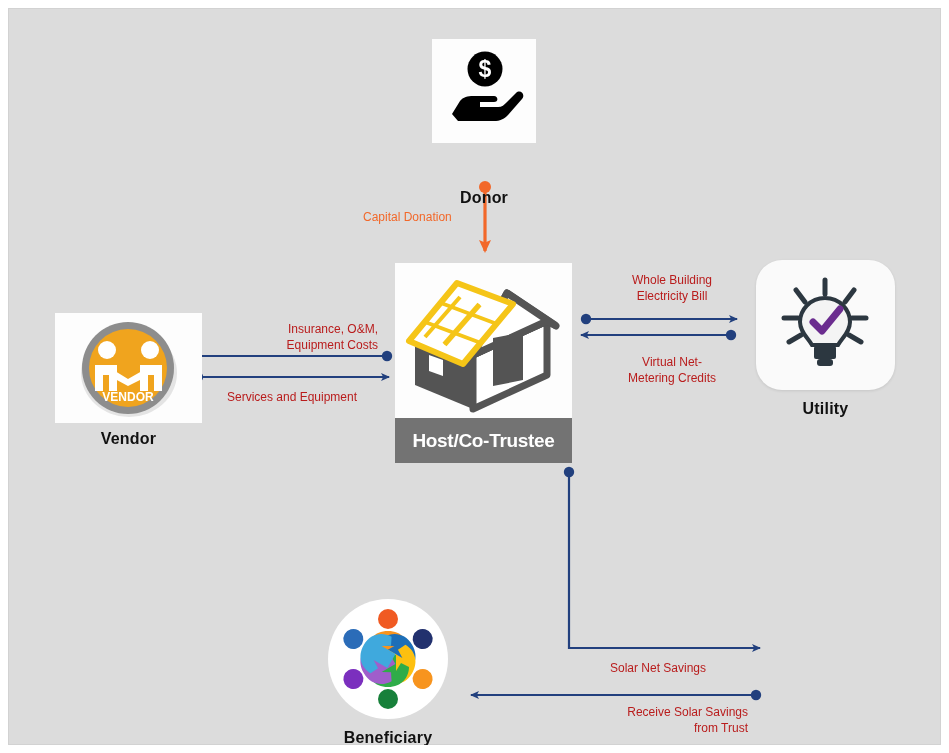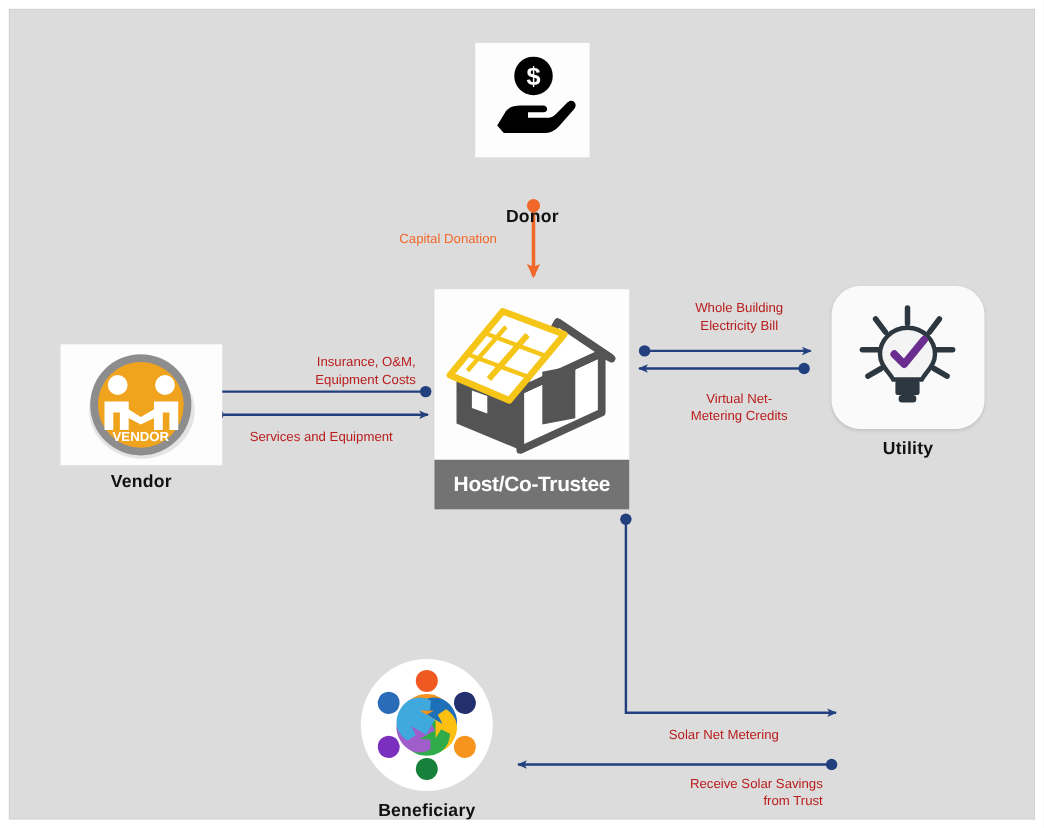--- a/index.html
+++ b/index.html
@@ -187,21 +187,21 @@
   </svg>
 
   <div class="edge-label orange" id="lbl-capital">Capital Donation</div>
   <div class="edge-label blue" id="lbl-insurance">Insurance, O&amp;M,
 Equipment Costs</div>
   <div class="edge-label blue" id="lbl-services">Services and Equipment</div>
   <div class="edge-label blue" id="lbl-wholebill">Whole Building
 Electricity Bill</div>
   <div class="edge-label blue" id="lbl-vnm">Virtual Net-
 Metering Credits</div>
-  <div class="edge-label blue" id="lbl-solarnet">Solar Net Metering</div>
+  <div class="edge-label blue" id="lbl-solarnet">Solar Net Savings</div>
   <div class="edge-label blue" id="lbl-receive">Receive Solar Savings
 from Trust</div>
 
   <div class="node" id="donor-node">
     <div id="donor-tile">
       <svg width="104" height="104" viewBox="0 0 104 104">
         <circle cx="53" cy="30" r="17.5" fill="#000000"></circle>
         <text x="53" y="38" font-family="'Liberation Sans',sans-serif" font-size="23" font-weight="bold" fill="#ffffff" text-anchor="middle">$</text>
         <path d="M20 75 L28 62 C31 58 36 57 41 57 L62 57 C66 57 67 63 62 63
                  L48 63 L48 68 L66 68 C70 68 72 66 75 63 L84 54

